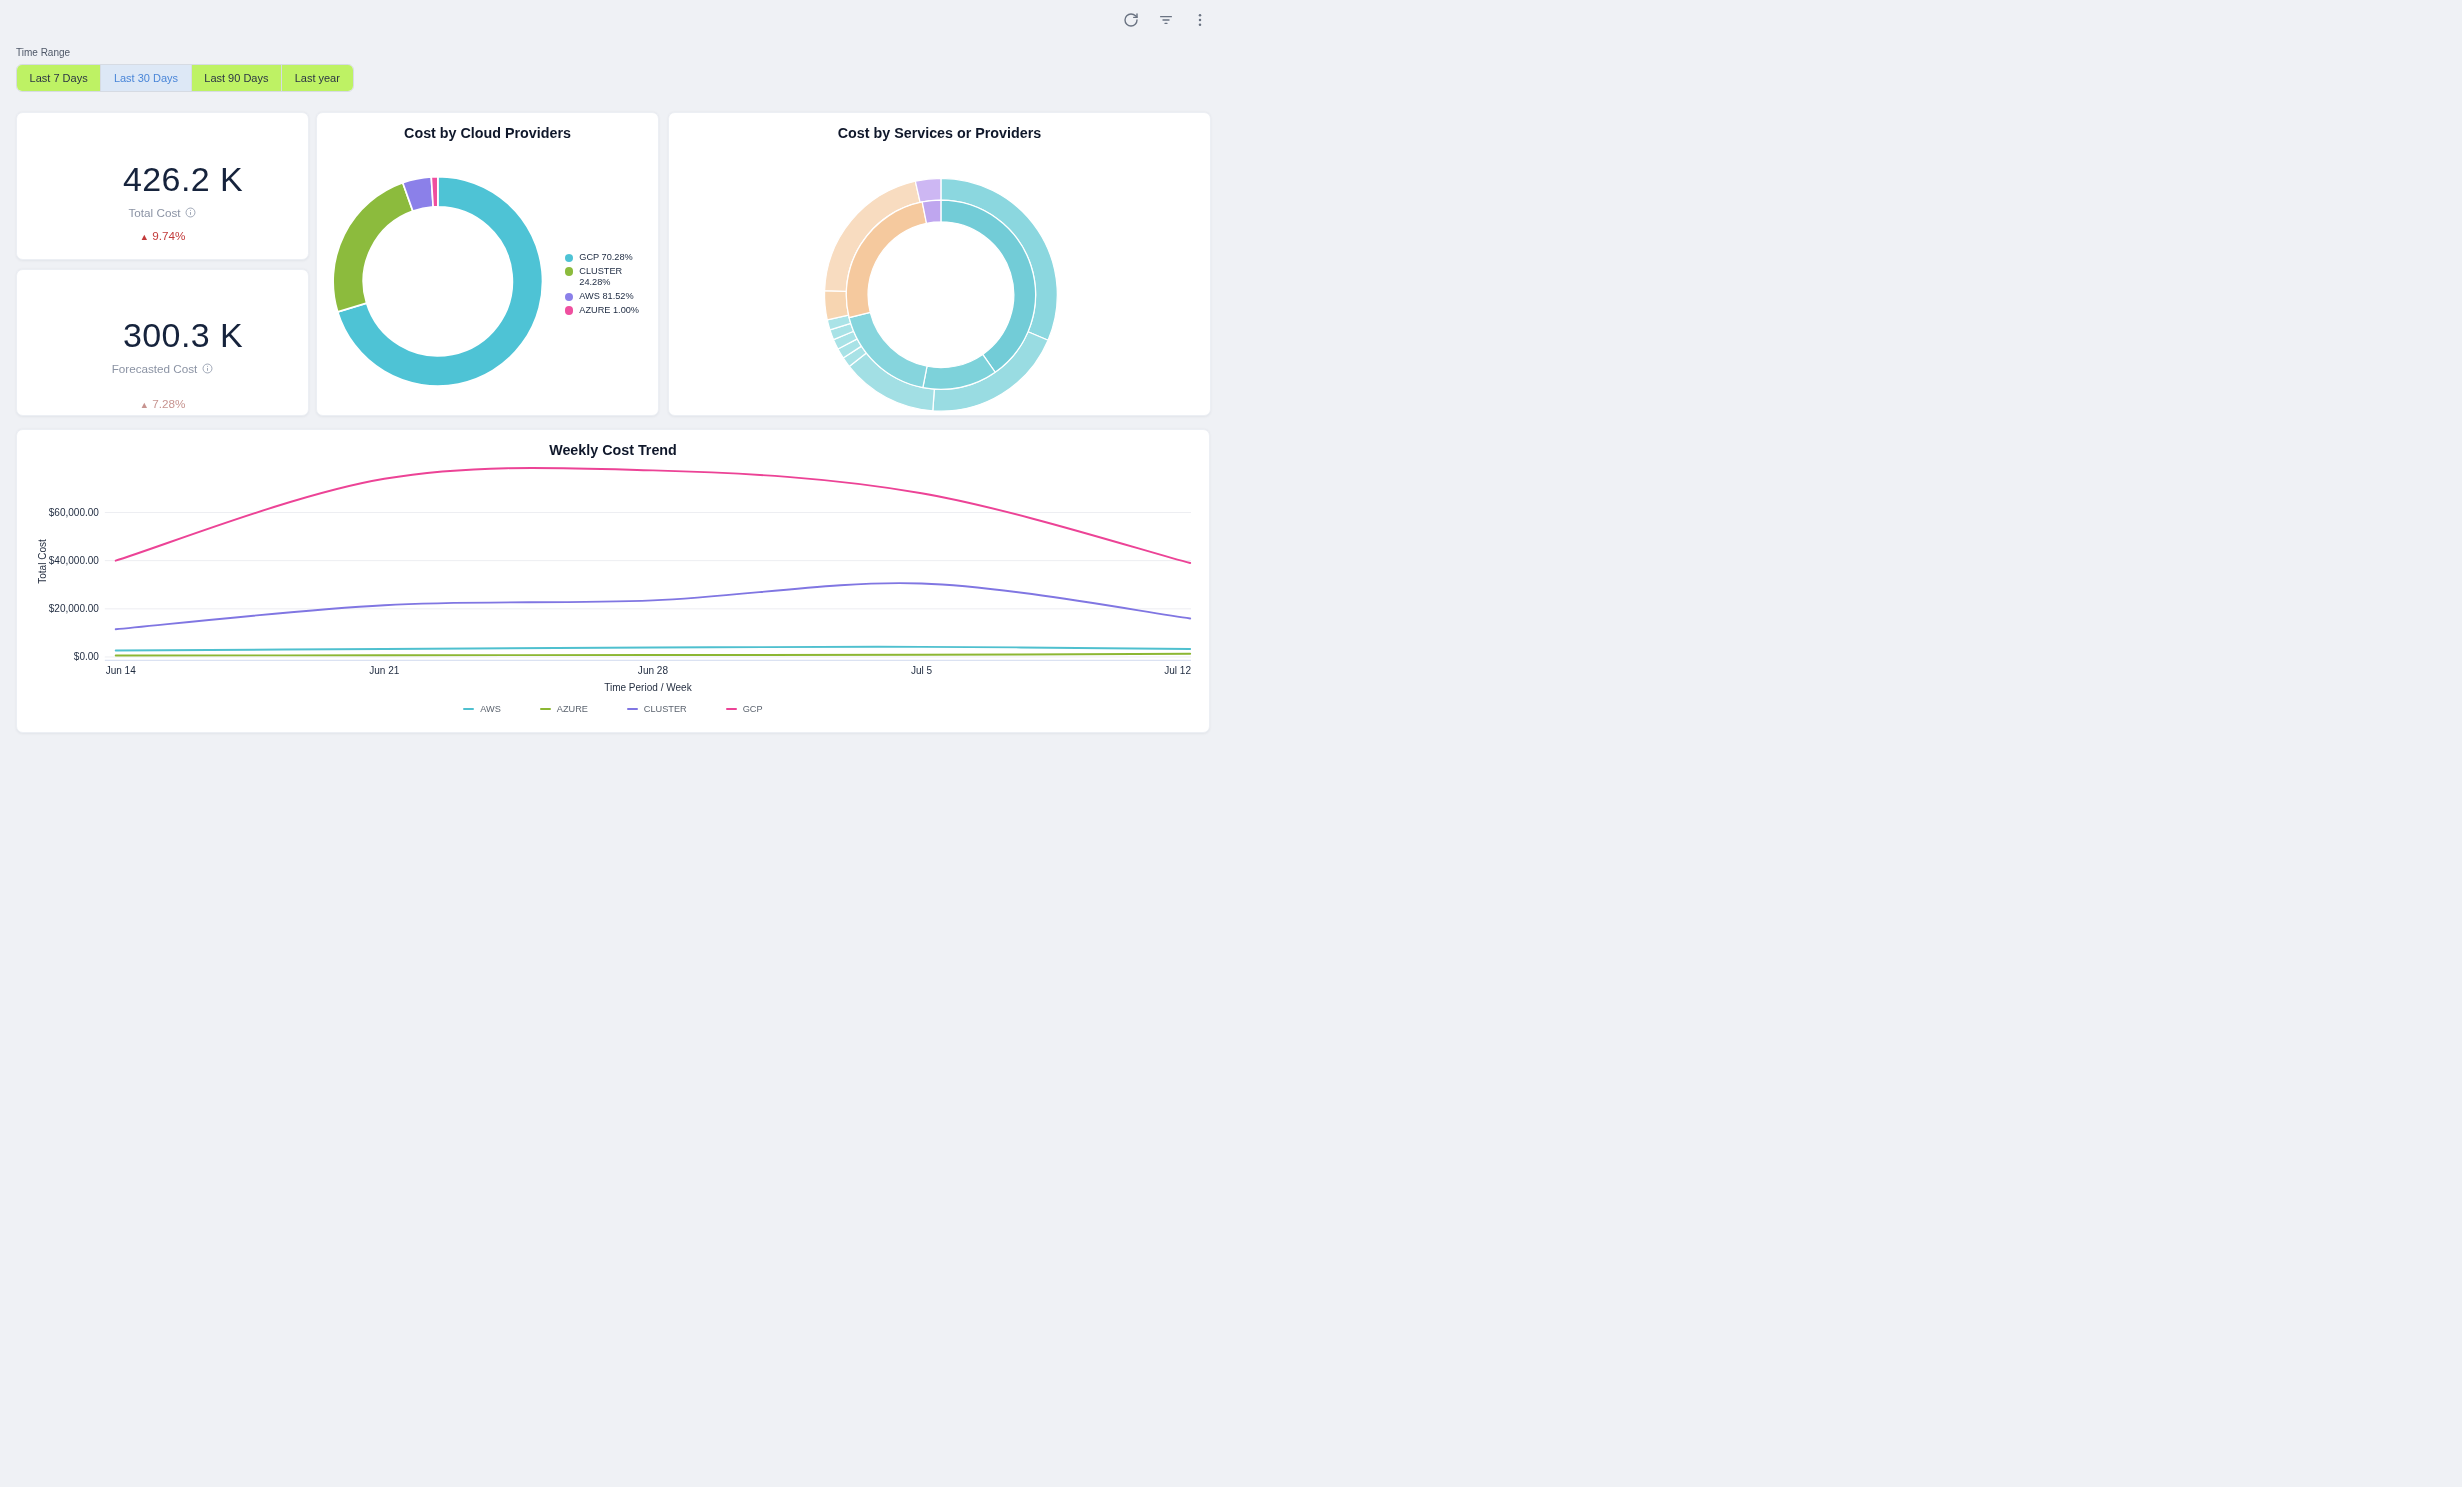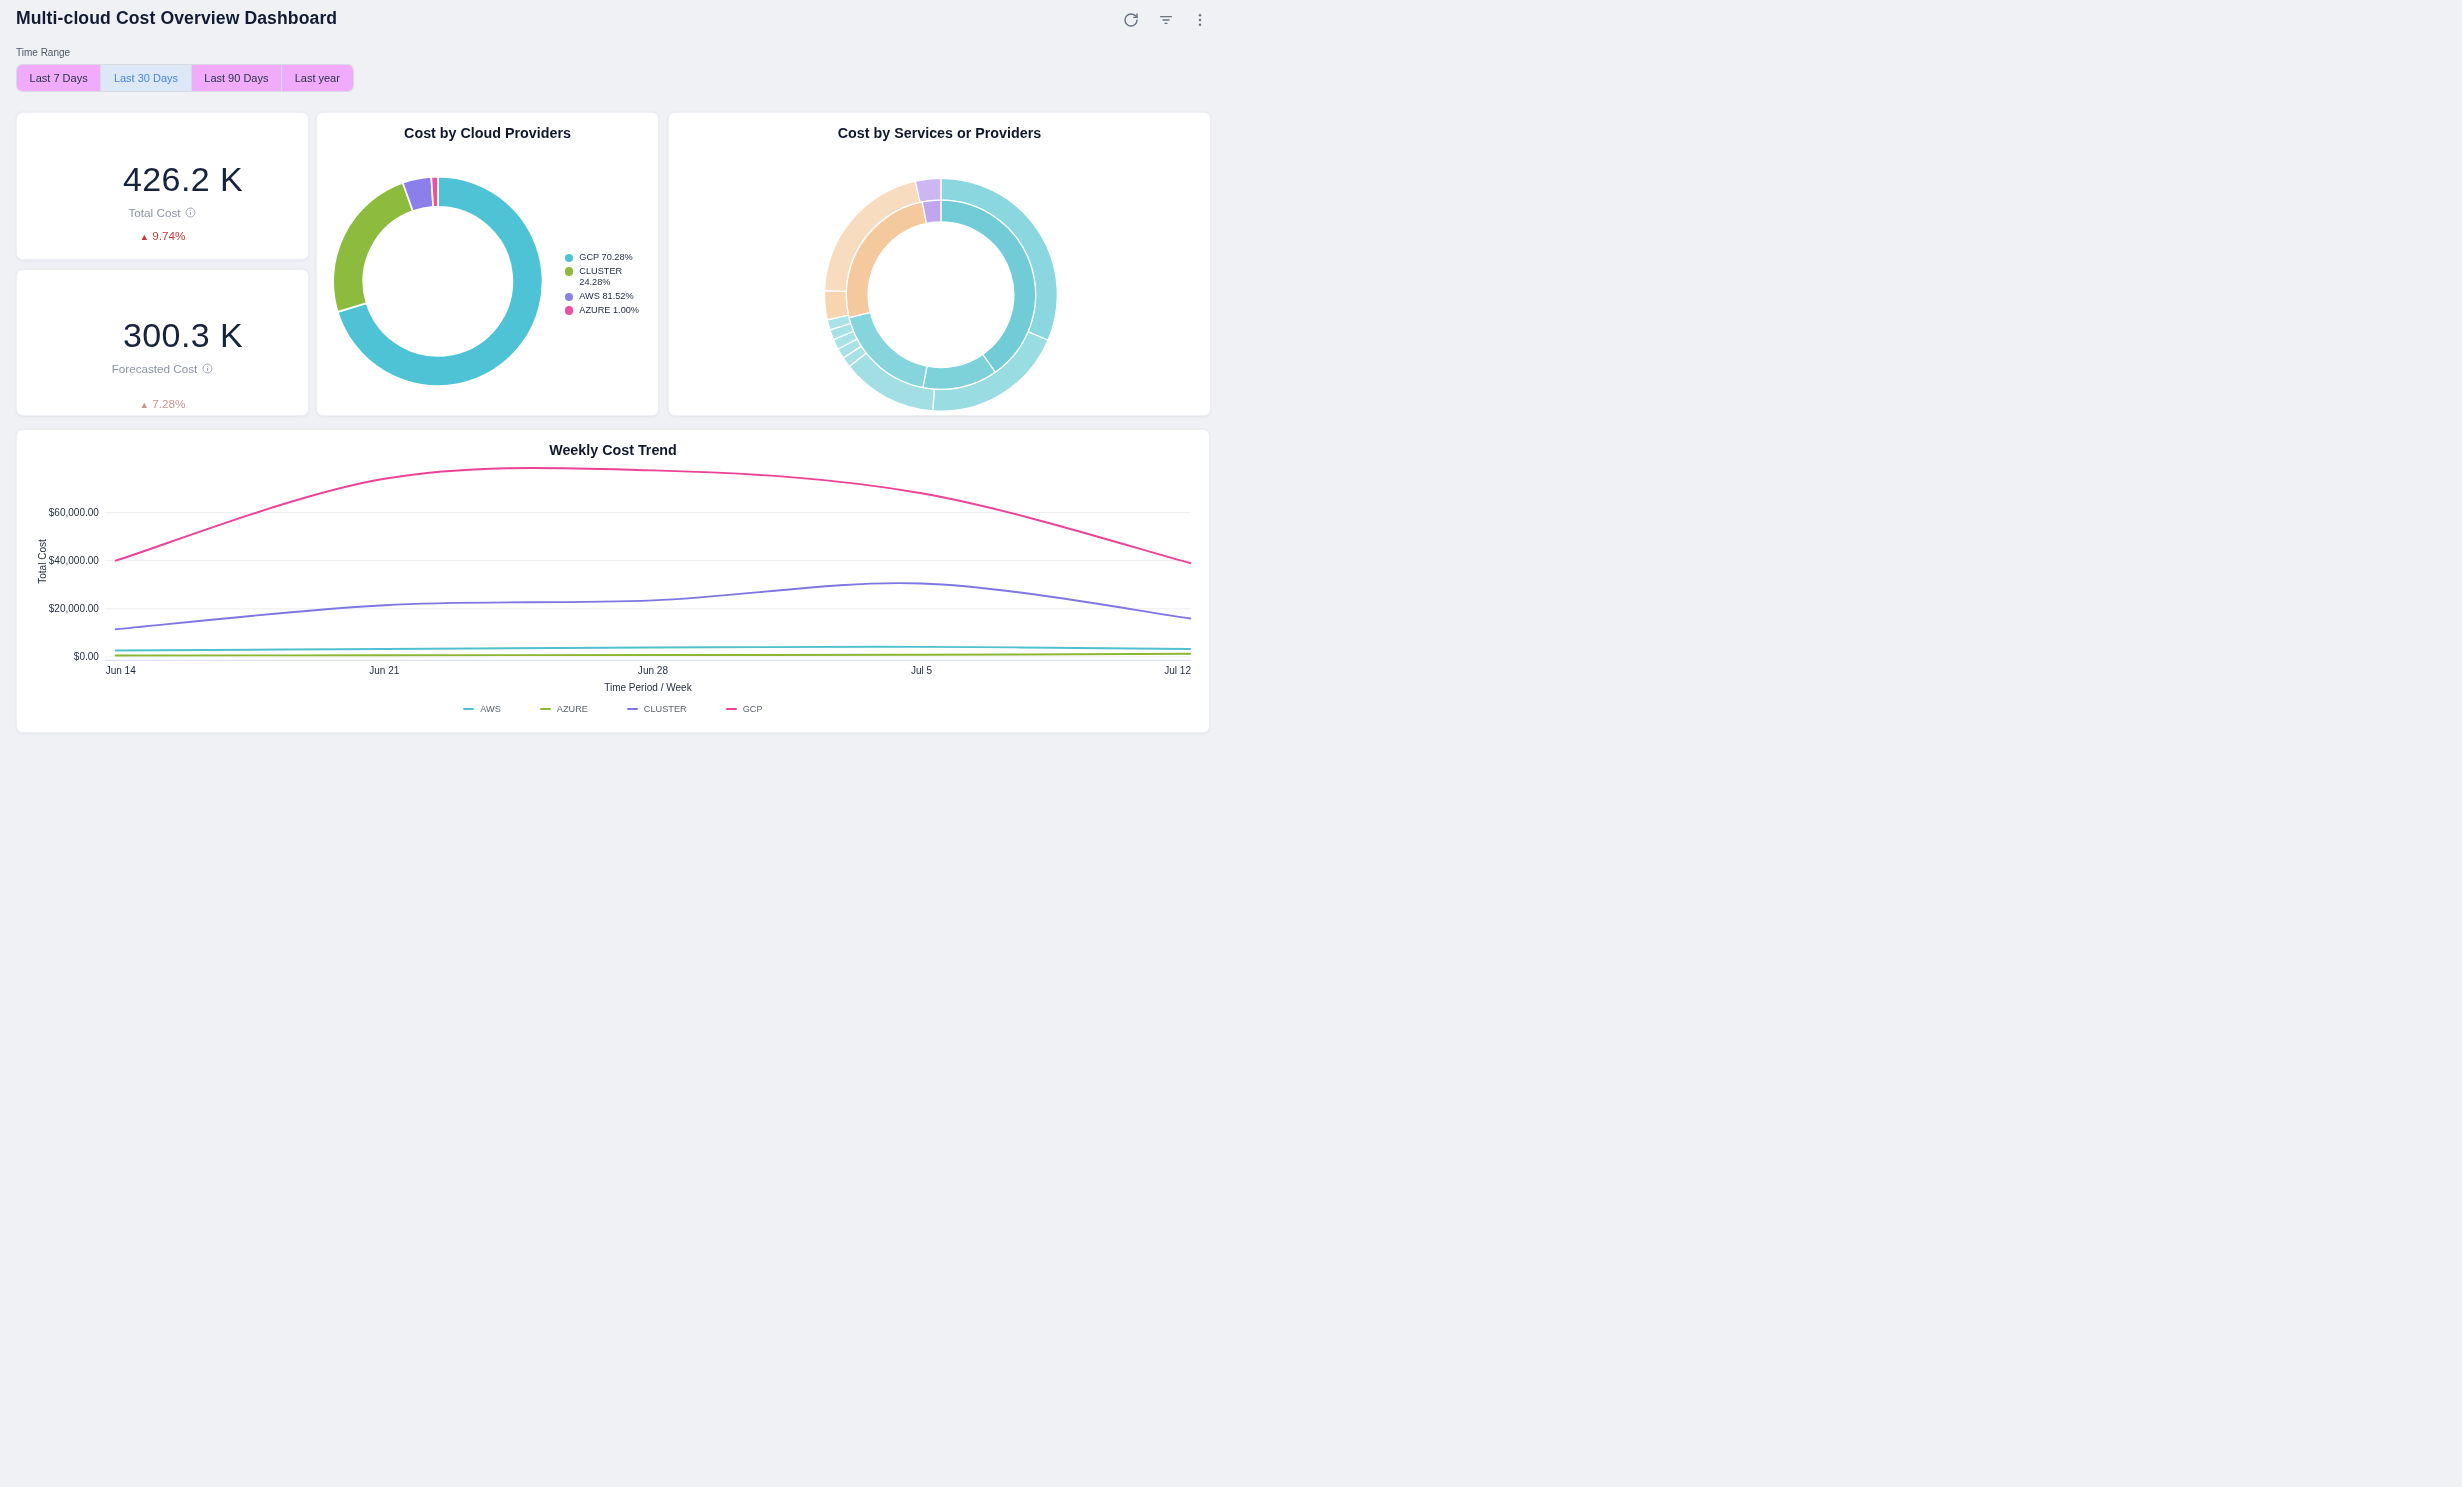--- a/index.html
+++ b/index.html
@@ -12,21 +12,21 @@
   .page-title{font-size:17.6px;font-weight:700;color:#111c34;letter-spacing:0.1px;}
   .header-actions{position:absolute;right:0;top:1.7px;display:flex;gap:14.3px;}
   .icon-btn{width:20px;height:20px;border:none;background:transparent;padding:0;
     cursor:pointer;color:#6a7382;display:flex;align-items:center;justify-content:center;}
   .icon-btn svg{display:block;}
 
   
   .tr-label{position:absolute;left:16px;top:47px;font-size:10px;color:#4f5868;}
   .seg-group{position:absolute;left:16px;top:64px;display:inline-flex;background:#fff;
     border:0.8px solid #d6dbe3;border-radius:5.9px;overflow:hidden;height:28px;box-sizing:border-box;}
-  .seg{border:none;background:#f0abfc;font-family:inherit;font-size:11px;color:#2b3444;
+  .seg{border:none;background:#bef264;font-family:inherit;font-size:11px;color:#2b3444;
     padding:0 12.6px;cursor:pointer;border-right:0.8px solid #d6dbe3;height:100%;}
   .seg:last-child{border-right:none;}
   .seg.selected{background:#dde8f6;color:#4a86d8;}
 
   
   .card{position:absolute;background:#fff;border:0.8px solid #eceff4;border-radius:6.7px;
     box-shadow:0 0.8px 2.5px rgba(18,28,48,.06);box-sizing:border-box;}
   #kpi-card-1{left:16px;top:112px;width:293px;height:148px;}
   #kpi-card-2{left:16px;top:269px;width:293px;height:147px;}
   #donut-card{left:316px;top:112px;width:343px;height:304px;}
@@ -64,21 +64,20 @@
   .tl-label{font-size:9.2px;color:#5c646f;}
   .y-axis-title{position:absolute;left:3.4px;top:126px;font-size:10px;color:#273143;
     transform:rotate(-90deg);transform-origin:center;}
 </style>
 </head>
 <body>
 
 <div class="page">
 
   <div class="header">
-    <div class="page-title">Multi-cloud Cost Overview Dashboard</div>
     <div class="header-actions">
       <button class="icon-btn">
         <span>
           <svg width="16" height="16" viewBox="0 0 24 24" fill="none" stroke="currentColor" stroke-width="2.1" stroke-linecap="round" stroke-linejoin="round">
             <path d="M21 12a9 9 0 1 1-9-9c2.6 0 4.97 1.04 6.8 2.8L21 8"></path>
             <path d="M21 3v5h-5"></path>
           </svg>
         </span>
       </button>
       <button class="icon-btn">

